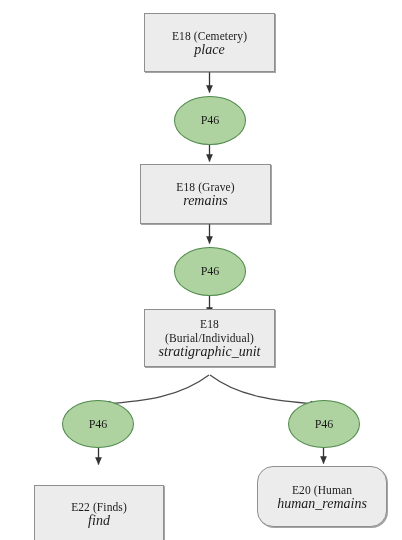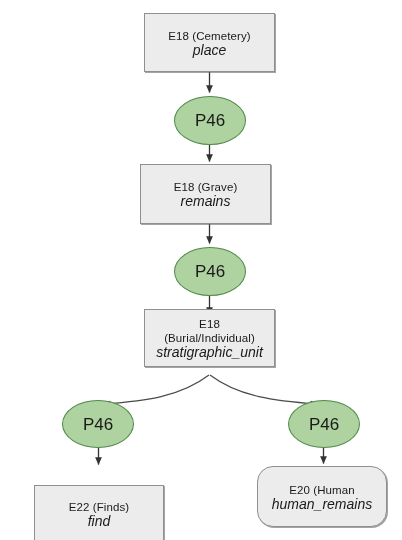--- a/index.html
+++ b/index.html
@@ -11,20 +11,21 @@
     height: 540px;
     background: #ffffff;
     font-family: "Liberation Sans", sans-serif;
     overflow: hidden;
   }
   #canvas {
     position: relative;
     width: 341px;
     height: 540px;
     background: #ffffff;
+    font-family: Liberation Serif, serif;
   }
   #edges {
     position: absolute;
     left: 0;
     top: 0;
     width: 402px;
     height: 540px;
     pointer-events: none;
   }
   .node {
@@ -51,21 +52,21 @@
     font-size: 14px;
     line-height: 14px;
     font-style: italic;
   }
   .property {
     background: #aed3a0;
     border: 1px solid #4f8a4a;
     border-radius: 50%;
   }
   .property .line {
-    font-size: 17px;
+    font-size: 12px;
     line-height: 13px;
     color: #1a1a1a;
   }
 </style>
 </head>
 <body>
 
 <div id="canvas">
 
   <svg id="edges" viewBox="0 0 402 540" width="402" height="540">

